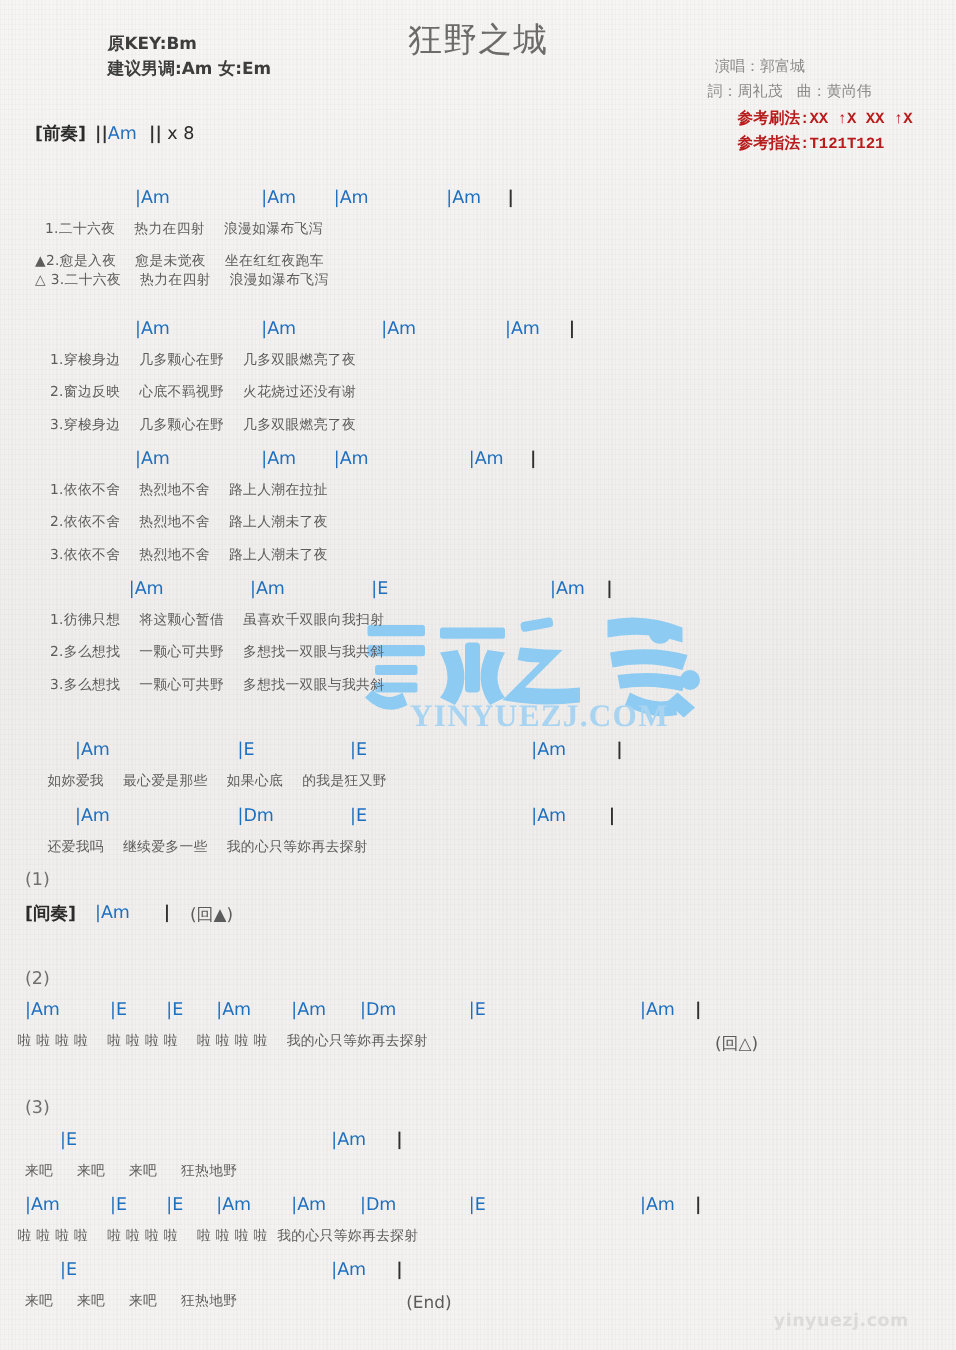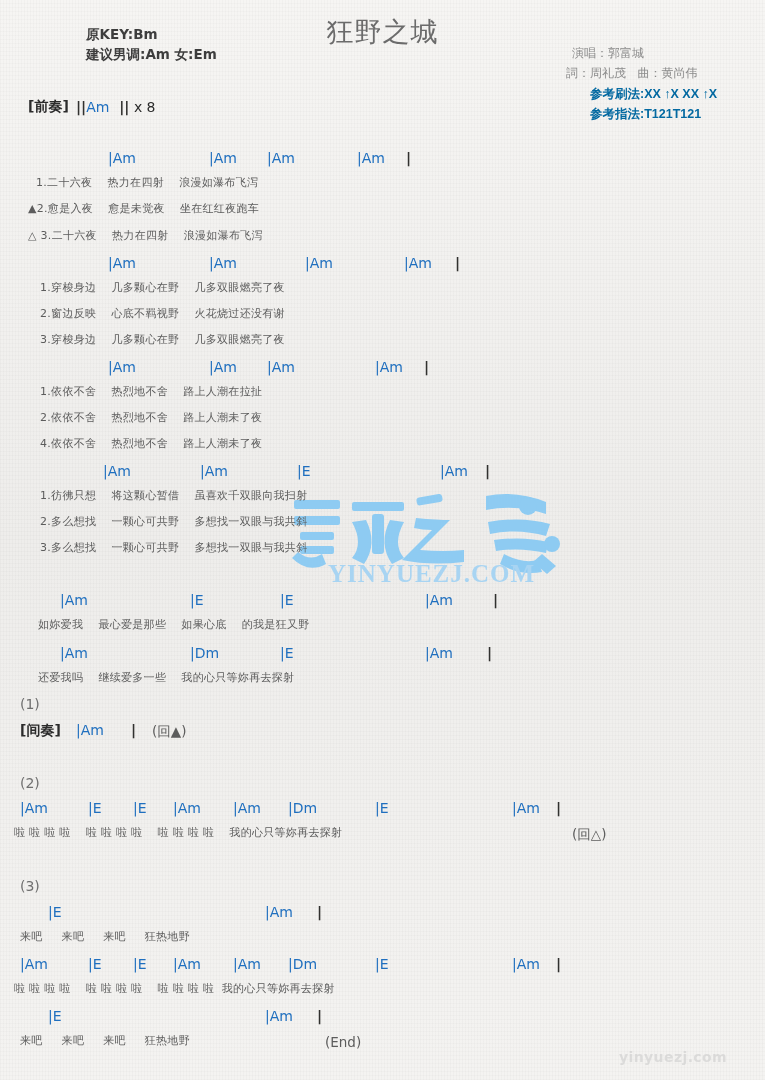--- a/index.html
+++ b/index.html
@@ -56,23 +56,23 @@
   .credit-line {
     font-size: 12px;
     color: #8a8a8a;
     font-family: "DejaVu Sans", sans-serif;
   }
   #credit-singer { left: 572px; top: 45px; }
   #credit-writer { left: 566px; top: 65px; }
 
   .ref-line {
     font-size: 12.5px;
-    color: #0369a1;
-    font-weight: bold;
-    font-family: Liberation Sans, sans-serif;
+    color: #b91c1c;
+    font-weight: bold;
+    font-family: Liberation Mono, monospace;
   }
   #ref-strum { left: 590px; top: 86px; }
   #ref-pick  { left: 590px; top: 106px; }
 
   
   .section-tag {
     font-size: 14px;
     color: #2b2b2b;
     font-weight: bold;
     font-family: "DejaVu Sans", sans-serif;
@@ -218,21 +218,21 @@
   <div class="abs" style="left:76px; top:98px;"><span class="barline" style="position:static;">||</span><span style="color:#1f6fbf; font-size:14px; font-family:'DejaVu Sans',sans-serif;">Am</span><span style="color:#31312f; font-size:14px; font-weight:bold; font-family:'DejaVu Sans',sans-serif;">  ||</span><span style="color:#2b2b2b; font-size:14px; font-family:'DejaVu Sans',sans-serif;"> x 8</span></div>
 
   <div>
     <div class="chord" style="left:108px; top:150px;">|Am</div>
     <div class="chord" style="left:209px; top:150px;">|Am</div>
     <div class="chord" style="left:267px; top:150px;">|Am</div>
     <div class="chord" style="left:357px; top:150px;">|Am</div>
     <div class="barline" style="left:406px; top:150px;">|</div>
     <div class="lyric" style="left:36px; top:175px;">1.二十六夜    热力在四射    浪漫如瀑布飞泻</div>
     <div class="lyric" style="left:28px; top:201px;">▲2.愈是入夜    愈是未觉夜    坐在红红夜跑车</div>
-    <div class="lyric" style="left:28px; top:228px;text-align:center;">△ 3.二十六夜    热力在四射    浪漫如瀑布飞泻</div>
+    <div class="lyric" style="left:28px; top:216px;text-align:center;">△ 3.二十六夜    热力在四射    浪漫如瀑布飞泻</div>
   </div>
 
   <div>
     <div class="chord" style="left:108px; top:255px;">|Am</div>
     <div class="chord" style="left:209px; top:255px;">|Am</div>
     <div class="chord" style="left:305px; top:255px;">|Am</div>
     <div class="chord" style="left:404px; top:255px;">|Am</div>
     <div class="barline" style="left:455px; top:255px;">|</div>
     <div class="lyric" style="left:40px; top:280px;">1.穿梭身边    几多颗心在野    几多双眼燃亮了夜</div>
     <div class="lyric" style="left:40px; top:306px;">2.窗边反映    心底不羁视野    火花烧过还没有谢</div>
@@ -240,21 +240,21 @@
   </div>
 
   <div>
     <div class="chord" style="left:108px; top:359px;">|Am</div>
     <div class="chord" style="left:209px; top:359px;">|Am</div>
     <div class="chord" style="left:267px; top:359px;">|Am</div>
     <div class="chord" style="left:375px; top:359px;">|Am</div>
     <div class="barline" style="left:424px; top:359px;">|</div>
     <div class="lyric" style="left:40px; top:384px;">1.依依不舍    热烈地不舍    路上人潮在拉扯</div>
     <div class="lyric" style="left:40px; top:410px;">2.依依不舍    热烈地不舍    路上人潮未了夜</div>
-    <div class="lyric" style="left:40px; top:436px;">4.依依不舍    热烈地不舍    路上人潮未了夜</div>
+    <div class="lyric" style="left:40px; top:436px;">3.依依不舍    热烈地不舍    路上人潮未了夜</div>
   </div>
 
   <div>
     <div class="chord" style="left:103px; top:463px;">|Am</div>
     <div class="chord" style="left:200px; top:463px;">|Am</div>
     <div class="chord" style="left:297px; top:463px;">|E</div>
     <div class="chord" style="left:440px; top:463px;">|Am</div>
     <div class="barline" style="left:485px; top:463px;">|</div>
     <div class="lyric" style="left:40px; top:488px;">1.彷彿只想    将这颗心暂借    虽喜欢千双眼向我扫射</div>
     <div class="lyric" style="left:40px; top:514px;">2.多么想找    一颗心可共野    多想找一双眼与我共斜</div>

